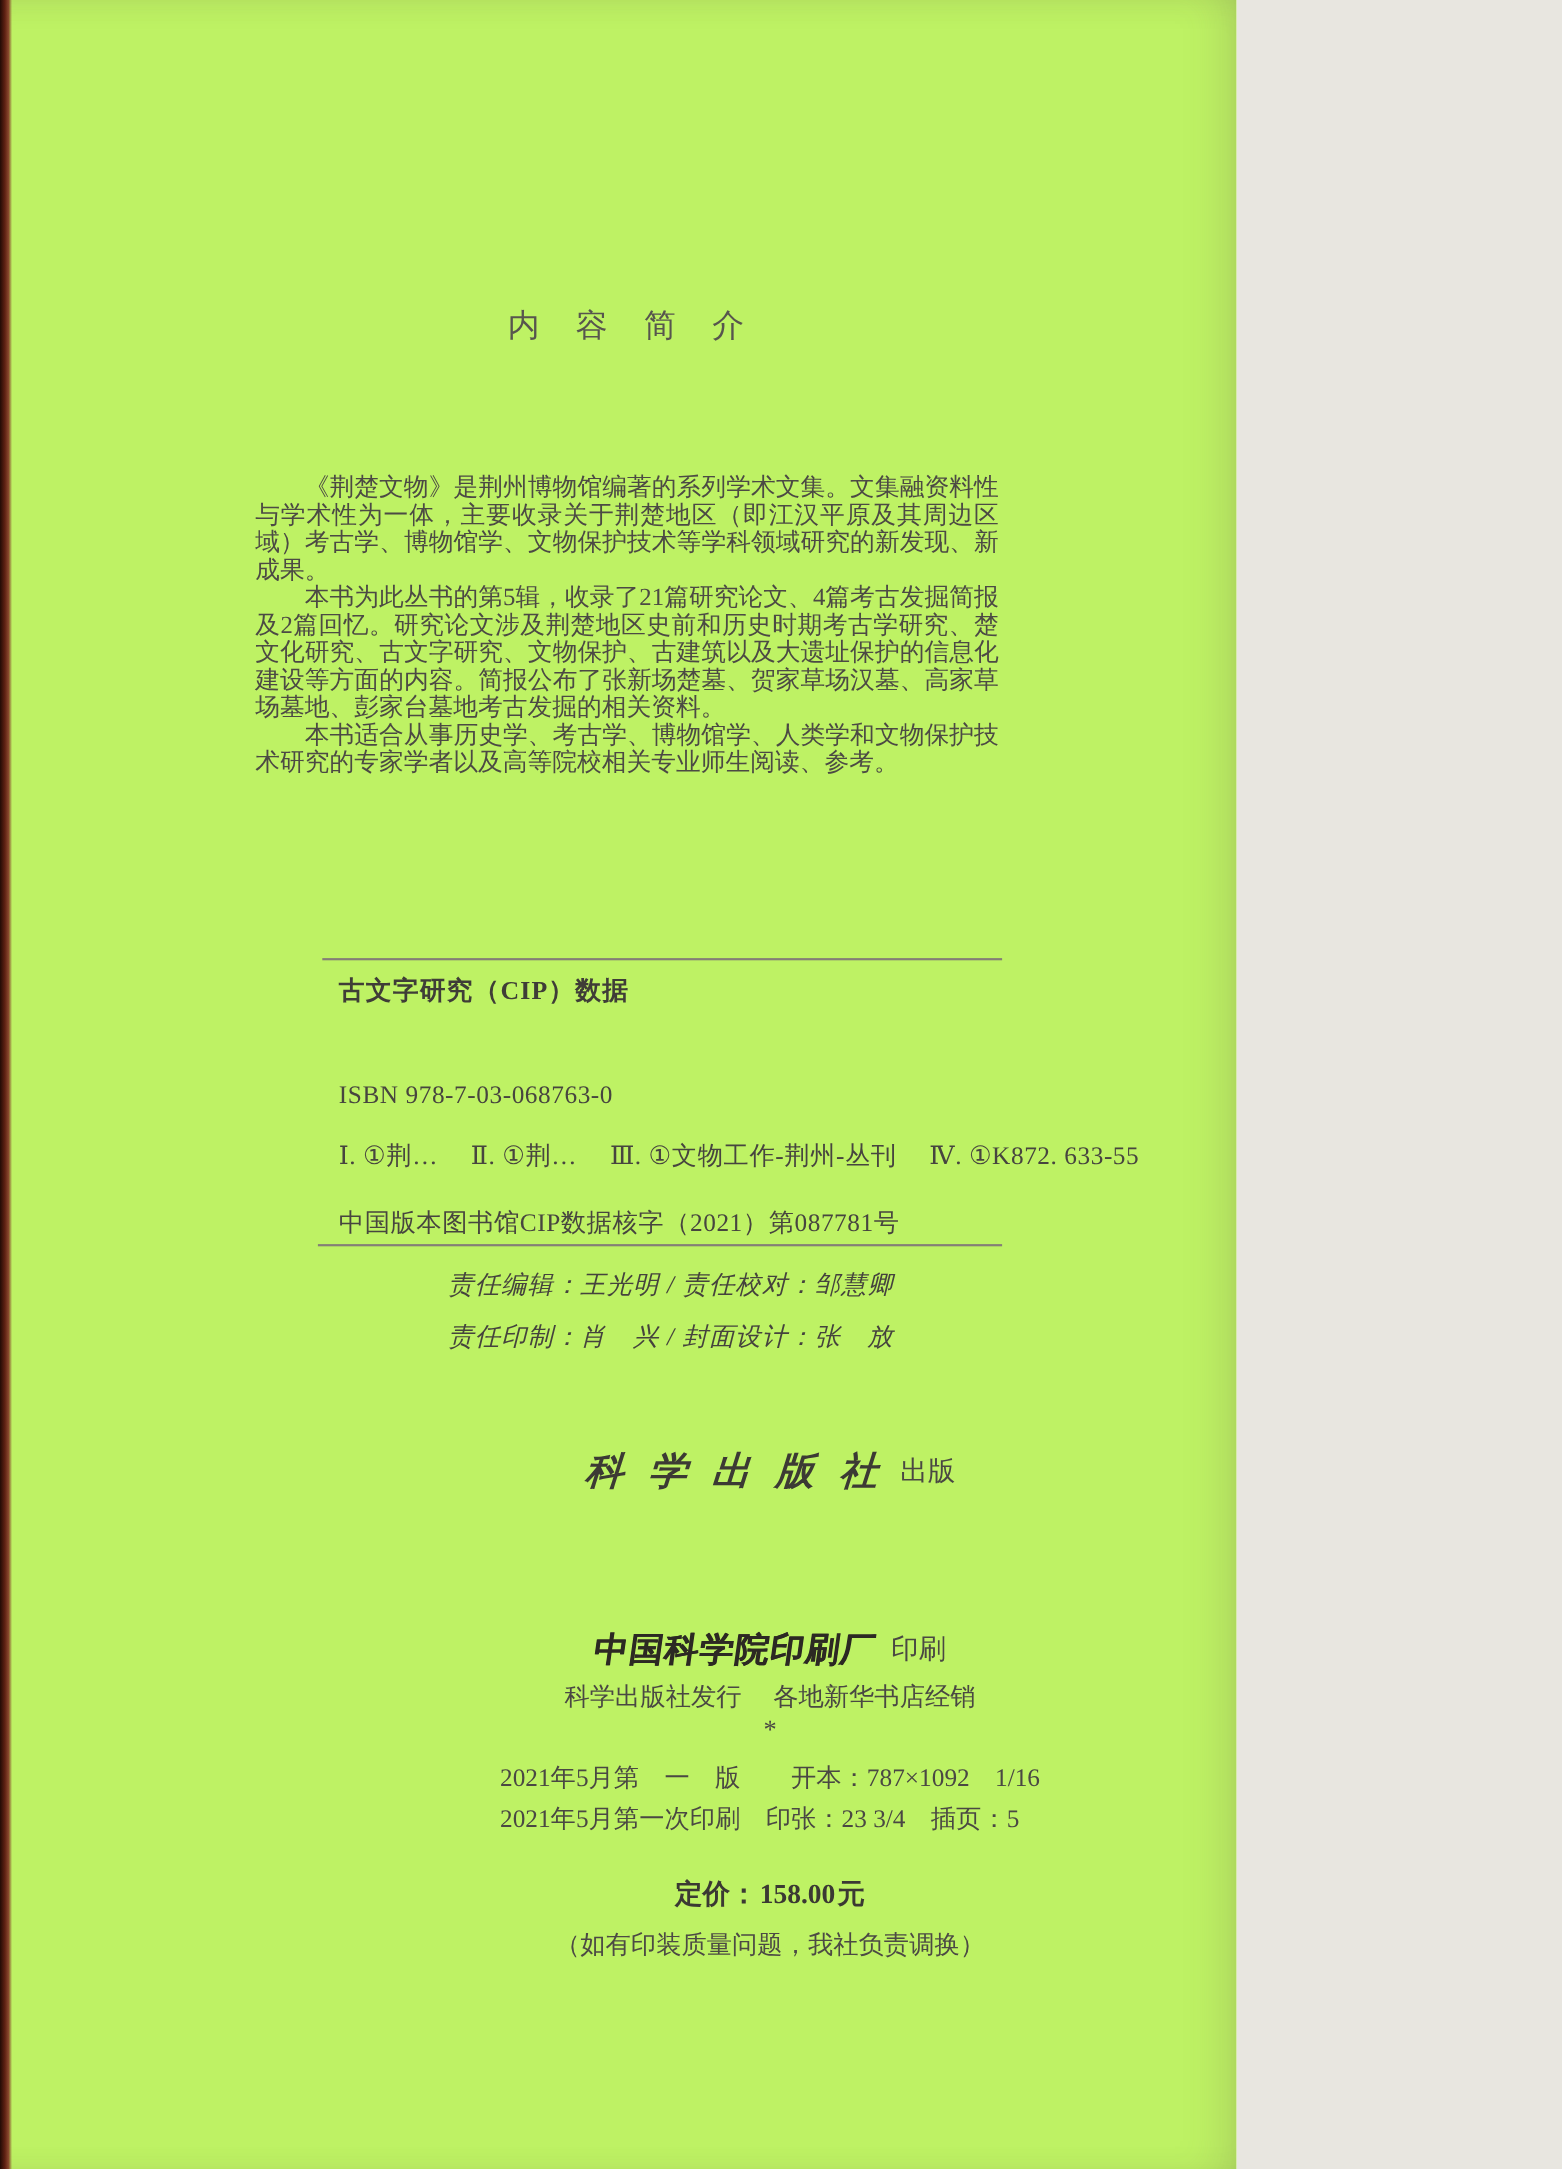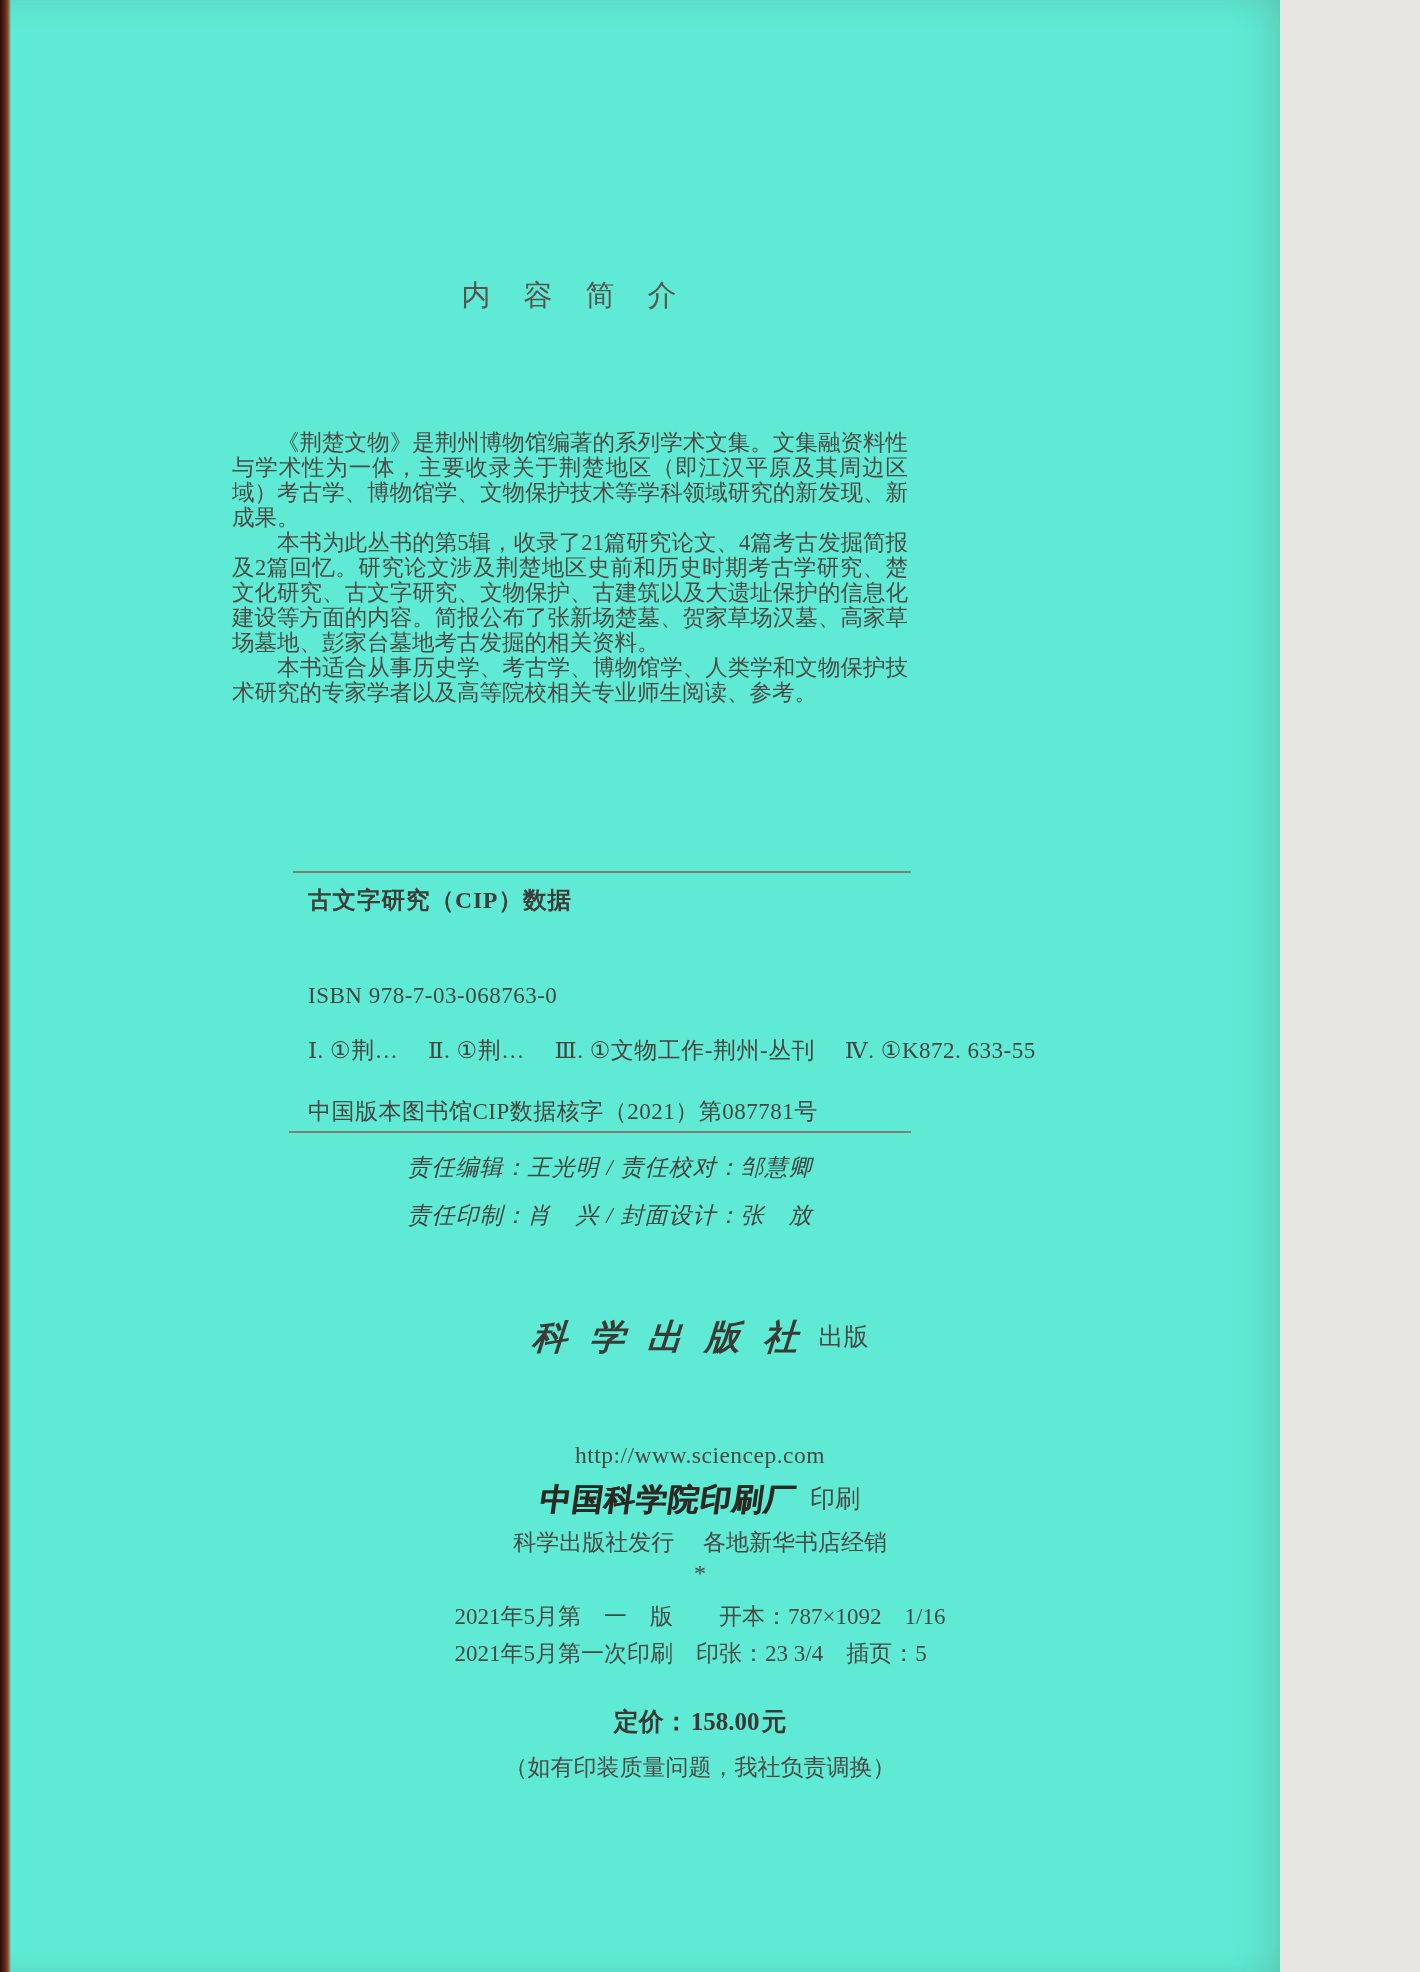--- a/index.html
+++ b/index.html
@@ -1,18 +1,18 @@
 <!DOCTYPE html>
 <html><head>
 <meta charset="utf-8">
 <style>
   html,body { margin:0; padding:0; background:#e8e6e0; }
   .page {
-    position:relative; width:1280px; height:1972px;
-    background:#5eead4; overflow:hidden;
+    position:relative; width:1124px; height:1972px;
+    background:#bef264; overflow:hidden;
     font-family:"Liberation Serif","DejaVu Serif",serif;
     color:#4a4843;
     box-shadow: inset -30px 0 46px -30px rgba(90,80,70,.28),
                 inset 0 22px 34px -26px rgba(90,80,70,.14),
                 inset 0 -18px 30px -24px rgba(90,80,70,.10);
   }
   .edge-strip {
     position:absolute; left:0; top:0; bottom:0; width:11px;
     background:linear-gradient(90deg,#220b05 0%,#5e2012 40%,#8a4a2e 72%,rgba(138,74,46,0) 100%);
   }
@@ -94,21 +94,20 @@
 
   <div class="cip-rule rule-bottom"></div>
 
   <div class="credit-line credit-2">责任印制：肖　兴 / 封面设计：张　放</div>
   <div class="credit-line credit-1">责任编辑：王光明 / 责任校对：邹慧卿</div>
 
   <div class="cline pub-line">
     <span class="logo-script">科 学 出 版 社</span><span class="pub-suffix">出版</span>
   </div>
 
-  <div class="cline addr-3">http://www.sciencep.com</div>
 
   <div class="cline printer-line">
     <span class="printer-script">中国科学院印刷厂</span><span class="printer-suffix">印刷</span>
   </div>
 
   <div class="cline dist-line">科学出版社发行　 各地新华书店经销</div>
 
   <div class="cline star-line">*</div>
 
   <div class="cline details-line">

